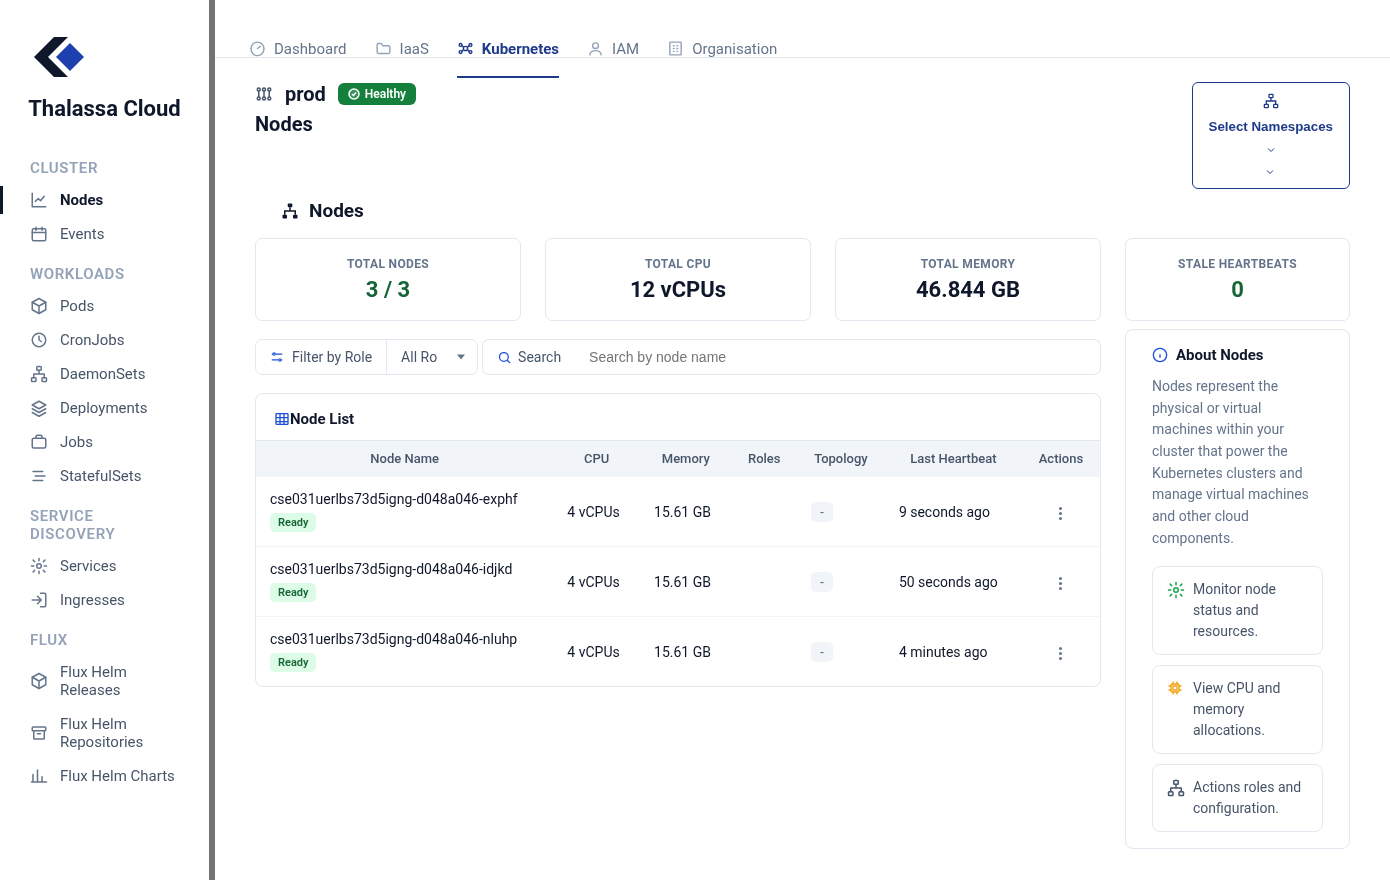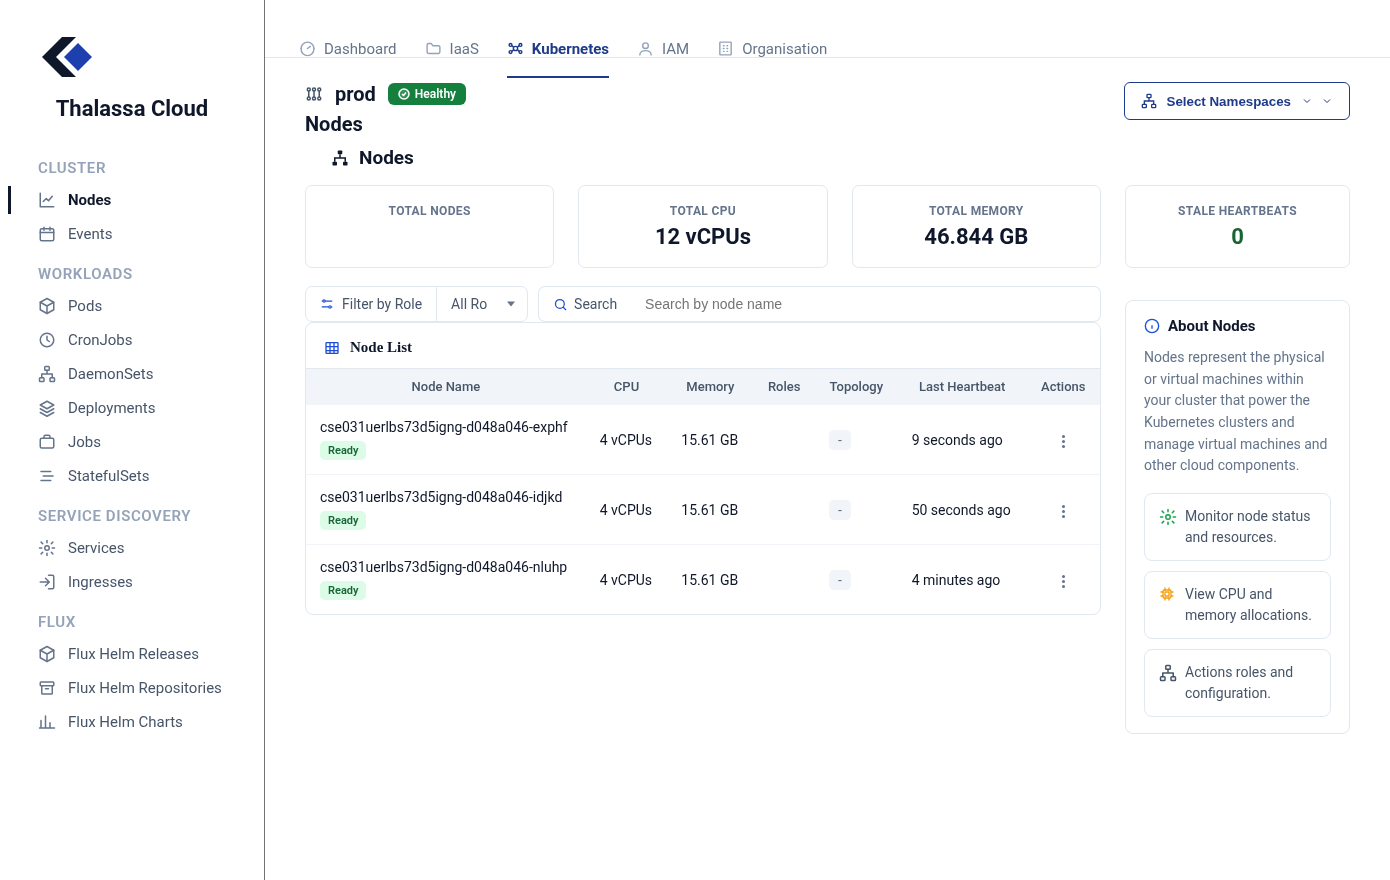--- a/index.html
+++ b/index.html
@@ -8,23 +8,23 @@
       font-size: 14px;
       color: #0f172a;
       background: #fff;
       display: flex;
       width: 1390px;
       height: 880px;
       overflow: hidden;
     }
     
     .sidebar {
-      width: 265px;
-      border-right: 1px solid #737373;
-      padding: 20px 8px;
+      width: 215px;
+      border-right: 6px solid #737373;
+      padding: 20px 0;
       flex-shrink: 0;
     }
     .logo-wrap { text-align: center; padding: 10px 20px 24px; }
     .brand-name { font-size: 22px; font-weight: 700; margin-top: 12px; }
     .sidebar-section-label {
       font-size: 15px;
       font-weight: 600;
       letter-spacing: .04em;
       color: #94a3b8;
       padding: 14px 30px 6px;
@@ -87,77 +87,77 @@
     }
     .cluster-title-row { display:flex; align-items:center; gap:12px; }
     .cluster-name { font-size:20px; font-weight:700; }
     .health-badge {
       background:#15803d; color:#fff; font-size:12px; font-weight:600;
       padding:4px 10px; border-radius:6px; display:flex; align-items:center; gap:5px;
     }
     .ns-button {
       border:1px solid #1e3a8a; color:#1e3a8a; padding:10px 16px;
       border-radius:6px; display:flex; align-items:center; gap:10px;
-      font-weight:600; cursor:pointer; background:#fff;
+      font-weight:600; cursor:pointer; background:#fff;flex-direction:column;
     }
     .page-title { font-size:20px; font-weight:700; margin-top:6px; }
     .section-title-row { display:flex; align-items:center; gap:10px; margin: 8px 0 16px 26px; }
     .section-title { font-size:19px; font-weight:700; }
 
     
     .layout-grid { display:grid; grid-template-columns: 1fr 225px; gap:24px; align-items:start; }
     .left-col {}
 
     .stats-row { display:grid; grid-template-columns: repeat(3, 1fr); gap:24px; margin-bottom:18px; }
     .stat-card {
       border:1px solid #e2e8f0; border-radius:7px; padding:18px; text-align:center;
       background:#fff;
     }
     .stat-label { font-size:12px; color:#64748b; font-weight:700; letter-spacing:.03em; text-transform:uppercase; margin-bottom:6px; }
     .stat-value { font-size:22px; font-weight:700; color:#0f172a; }
     .stat-value.green { color:#166534; }
 
     
-    .filter-row { display:flex; gap:10px; }
+    .filter-row { display:flex; gap:4px; margin-bottom:18px; }
     .filter-pill {
       border:1px solid #e2e8f0; border-radius:7px; display:flex; align-items:center;
       background:#fff;
     }
     .filter-label { display:flex; align-items:center; gap:8px; padding:9px 14px; border-right:1px solid #e2e8f0; color:#475569; font-size:14px; }
     .filter-icon-blue { color:#1d4ed8; }
     .filter-select { padding:9px 32px 9px 14px; color:#475569; position:relative; min-width:90px; }
     .filter-select::after { content:""; position:absolute; right:12px; top:50%; width:0;height:0;border-left:4px solid transparent;border-right:4px solid transparent;border-top:5px solid #64748b; transform:translateY(-50%); }
     .search-wrap { flex:1; display:flex; }
     .search-input {
       flex:1; border:1px solid #e2e8f0; border-left:none; border-radius:0 7px 7px 0;
       padding:9px 14px; font-size:14px; outline:none;
     }
     .search-btn { border:1px solid #e2e8f0; border-right:none; border-radius:7px 0 0 7px; padding:9px 14px; display:flex; align-items:center; gap:6px; color:#475569; background:#fff; }
     .search-btn .icon { color:#1d4ed8; }
 
     
     .table-card { border:1px solid #e2e8f0; border-radius:8px; overflow:hidden; background:#fff; }
-    .table-title { display:flex; align-items:center; gap:10px; padding:16px 18px 12px; font-weight:700; font-size:15px;font-family:Liberation Serif, serif; }
+    .table-title { display:flex; align-items:center; padding:16px 18px 12px; font-weight:700; font-size:15px; }
     .table-title .icon { color:#1d4ed8; }
     table { width:100%; border-collapse:collapse; }
     thead th {
       background:#f1f5f9; text-align:center; padding:10px 14px; font-weight:500; color:#475569; font-size:13px;
       border-top:1px solid #e2e8f0;
     }
     tbody td { padding:14px; border-top:1px solid #f1f5f9; font-size:14px; color:#0f172a; vertical-align:middle; }
     .node-name { font-size:14px; margin-bottom:6px; }
     .ready-badge { background:#dcfce7; color:#166534; font-size:11px; font-weight:600; padding:3px 8px; border-radius:5px; display:inline-block; }
     .dash-pill { background:#f1f5f9; color:#64748b; padding:2px 9px; border-radius:5px; display:inline-block; }
     .actions-cell { text-align:center; }
     .kebab { display:inline-flex; flex-direction:column; gap:2px; cursor:pointer; padding:6px; }
     .kebab span { width:3px; height:3px; background:#64748b; border-radius:50%; }
 
     
-    .right-col { display:flex; flex-direction:column; gap:32px; }
-    .about-card { border:1px solid #e2e8f0; border-radius:8px; padding:16px 18px; background:#fff; }
+    .right-col { display:flex; flex-direction:column; gap:8px; }
+    .about-card { border:1px solid #e2e8f0; border-radius:8px; padding:16px 26px; background:#fff; }
     .about-title { display:flex; align-items:center; gap:8px; font-weight:700; font-size:15px; margin-bottom:12px; }
     .about-title .icon { color:#1d4ed8; }
     .about-text { color:#64748b; font-size:14px; line-height:1.55; margin-bottom:16px; }
     .tip-card { border:1px solid #e2e8f0; border-radius:8px; padding:12px 14px; margin-bottom:10px; display:flex; gap:10px; font-size:14px; color:#475569; line-height:1.5; }
     .tip-card .icon { flex-shrink:0; width:16px; height:16px; margin-top:2px; }
     .tip-card:last-child { margin-bottom:0; }
 
     svg { display:block; }
   </style>
 </head>
@@ -404,20 +404,21 @@
           </svg>
       </span>
       <span class="section-title">Nodes</span>
     </div>
 
     <div class="layout-grid">
       <div class="left-col">
         <div class="stats-row" id="stats-left">
             <div class="stat-card">
               <div class="stat-label">TOTAL NODES</div>
+              <div class="stat-value green">3 / 3</div>
             </div>
             <div class="stat-card">
               <div class="stat-label">TOTAL CPU</div>
               <div class="stat-value">12 vCPUs</div>
             </div>
             <div class="stat-card">
               <div class="stat-label">TOTAL MEMORY</div>
               <div class="stat-value">46.844 GB</div>
             </div>
           </div>

